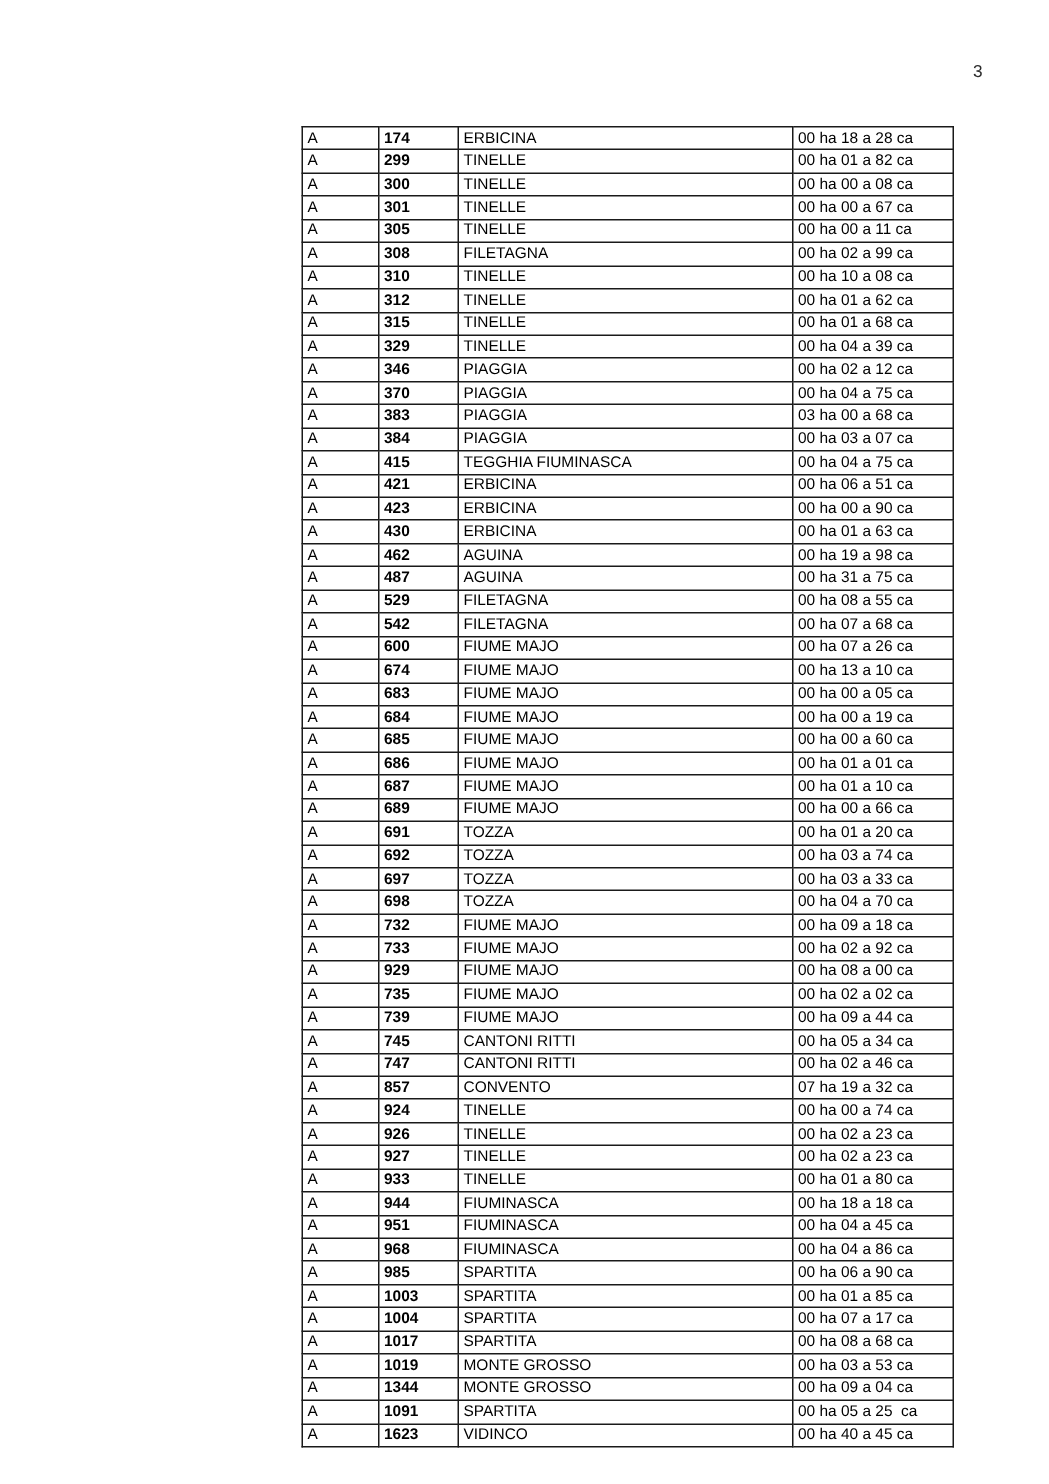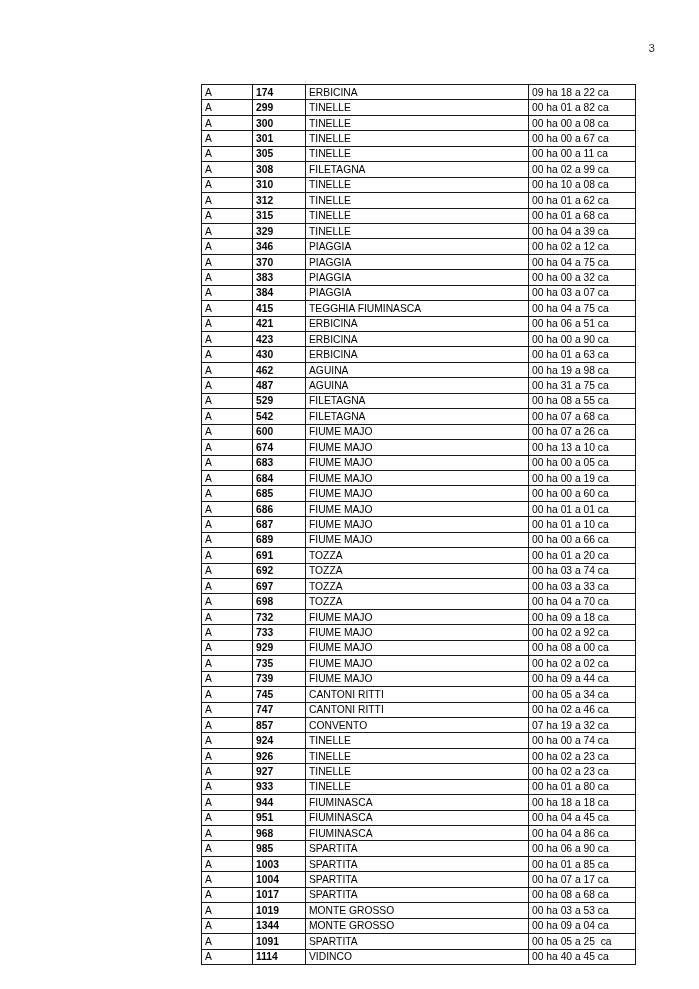--- a/index.html
+++ b/index.html
@@ -91,21 +91,21 @@
         <col class="c-section">
         <col class="c-parcel">
         <col class="c-name">
         <col class="c-area">
       </colgroup>
       <tbody id="parcel-table-body">
           <tr>
             <td class="cell-section">A</td>
             <td class="cell-parcel">174</td>
             <td class="cell-name">ERBICINA</td>
-            <td class="cell-area">09 ha 18 a 22 ca</td>
+            <td class="cell-area">00 ha 18 a 28 ca</td>
           </tr>
           <tr>
             <td class="cell-section">A</td>
             <td class="cell-parcel">299</td>
             <td class="cell-name">TINELLE</td>
             <td class="cell-area">00 ha 01 a 82 ca</td>
           </tr>
           <tr>
             <td class="cell-section">A</td>
             <td class="cell-parcel">300</td>
@@ -163,21 +163,21 @@
           <tr>
             <td class="cell-section">A</td>
             <td class="cell-parcel">370</td>
             <td class="cell-name">PIAGGIA</td>
             <td class="cell-area">00 ha 04 a 75 ca</td>
           </tr>
           <tr>
             <td class="cell-section">A</td>
             <td class="cell-parcel">383</td>
             <td class="cell-name">PIAGGIA</td>
-            <td class="cell-area">00 ha 00 a 32 ca</td>
+            <td class="cell-area">03 ha 00 a 68 ca</td>
           </tr>
           <tr>
             <td class="cell-section">A</td>
             <td class="cell-parcel">384</td>
             <td class="cell-name">PIAGGIA</td>
             <td class="cell-area">00 ha 03 a 07 ca</td>
           </tr>
           <tr>
             <td class="cell-section">A</td>
             <td class="cell-parcel">415</td>
@@ -425,21 +425,21 @@
             <td class="cell-area">00 ha 09 a 04 ca</td>
           </tr>
           <tr>
             <td class="cell-section">A</td>
             <td class="cell-parcel">1091</td>
             <td class="cell-name">SPARTITA</td>
             <td class="cell-area">00 ha 05 a 25  ca</td>
           </tr>
           <tr>
             <td class="cell-section">A</td>
-            <td class="cell-parcel">1114</td>
+            <td class="cell-parcel">1623</td>
             <td class="cell-name">VIDINCO</td>
             <td class="cell-area">00 ha 40 a 45 ca</td>
           </tr>
         </tbody>
     </table>
   </div>
 
 </div>
 
 </body></html>

